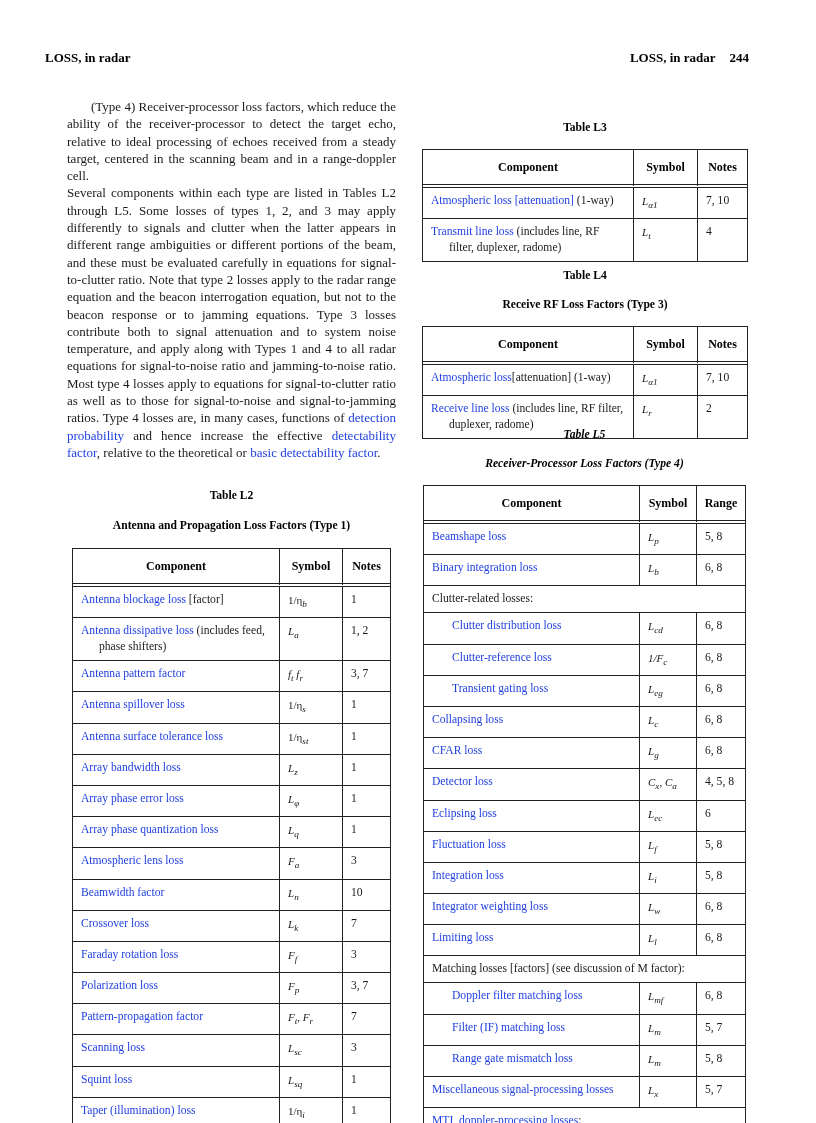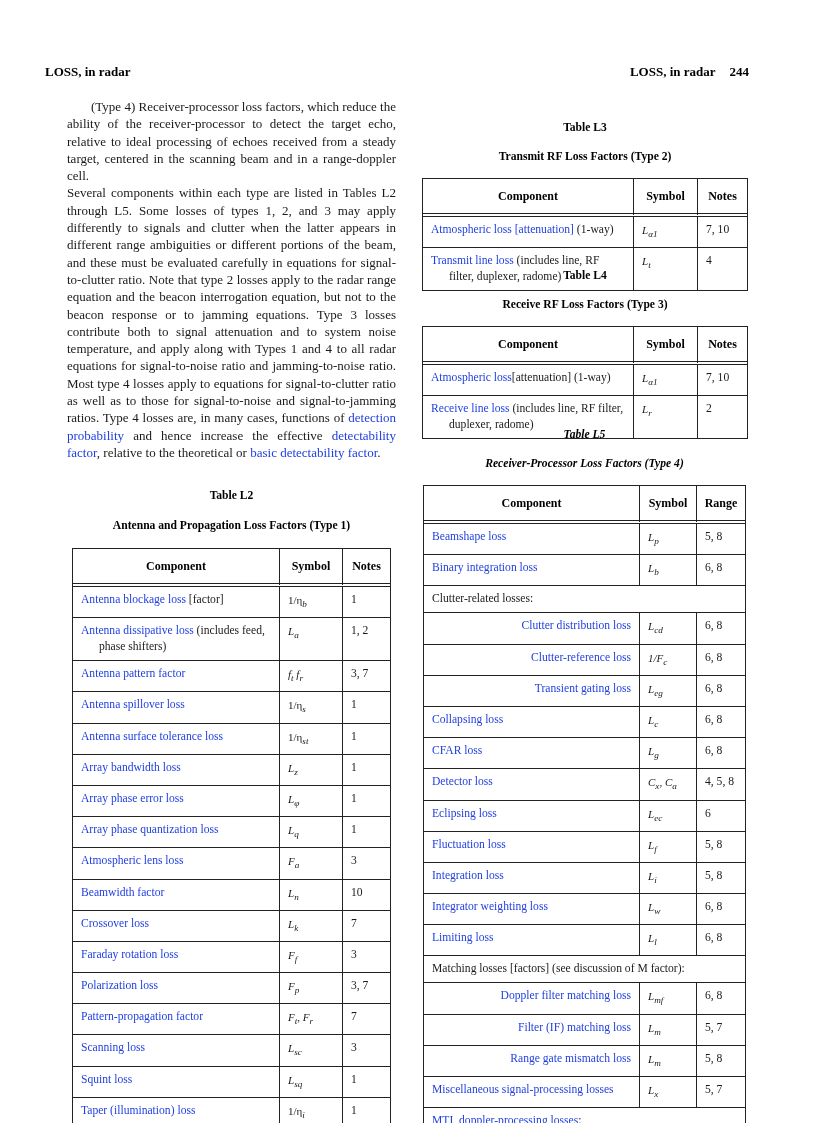--- a/index.html
+++ b/index.html
@@ -6,21 +6,21 @@
   html, body { width: 816px; height: 1123px; background: #ffffff; }
   body {
     position: relative;
     font-family: "Liberation Serif", "DejaVu Serif", serif;
     color: #1a1a1a;
     font-size: 12.4px;
     overflow: hidden;
   }
   .link { color: #1f3fe0; }
   .header-left, .header-right {
-    position: absolute; top: 64px;
+    position: absolute; top: 50px;
     font-weight: bold; font-size: 13px; color: #000;
   }
   .header-left { left: 45px; }
   .header-right { right: 67px; }
   .header-right .pg { margin-left: 14px; }
 
   .col-left { position: absolute; left: 67px; top: 98px; width: 329px; }
   .body-text { font-size: 13px; line-height: 17.3px; text-align: justify; }
   .body-text p.indent { text-indent: 24px; }
 
@@ -42,21 +42,21 @@
   }
   table.loss th:last-child, table.loss td:last-child { border-right: none; }
   table.loss td {
     border-right: 1.5px solid #222;
     border-bottom: 1.5px solid #222;
     padding: 5px 8px 5px 8px;
     vertical-align: top;
     line-height: 16px;
   }
   table.loss tr:last-child td { border-bottom: none; }
-  td.comp.sub { padding-left: 28px; text-align: right; }
+  td.comp.sub { padding-left: 28px; }
   td.sym { font-style: italic; font-size: 11px; }
   td.sym .up { font-style: normal; }
   td.span { border-right: none; }
 
   #t2wrap { position: absolute; left: 72px; top: 488px; width: 319px; }
   #t2wrap .table-title { margin-bottom: 14px; }
   #t2wrap table td { height: 28.5px; }
   #t2wrap table td.tall { height: 42px; }
 
   #t3wrap { position: absolute; left: 422px; top: 120px; width: 326px; }
@@ -186,21 +186,20 @@
           <td class="comp"><span><span class="link">Taper (illumination) loss</span></span></td>
           <td class="sym"><span class="up">1/η</span><sub>i</sub></td>
           <td>1</td>
         </tr>
       </tbody>
   </table>
 </div>
 
 <div id="t3wrap">
   <div class="table-title">Table L3</div>
-  <div class="table-title">Transmit RF Loss Factors (Type 2)</div>
   <table class="loss">
     <colgroup>
         <col style="width:211px">
         <col style="width:64px">
         <col>
       </colgroup>
     <thead>
         <tr>
       <th>Component</th>
       <th>Symbol</th>

